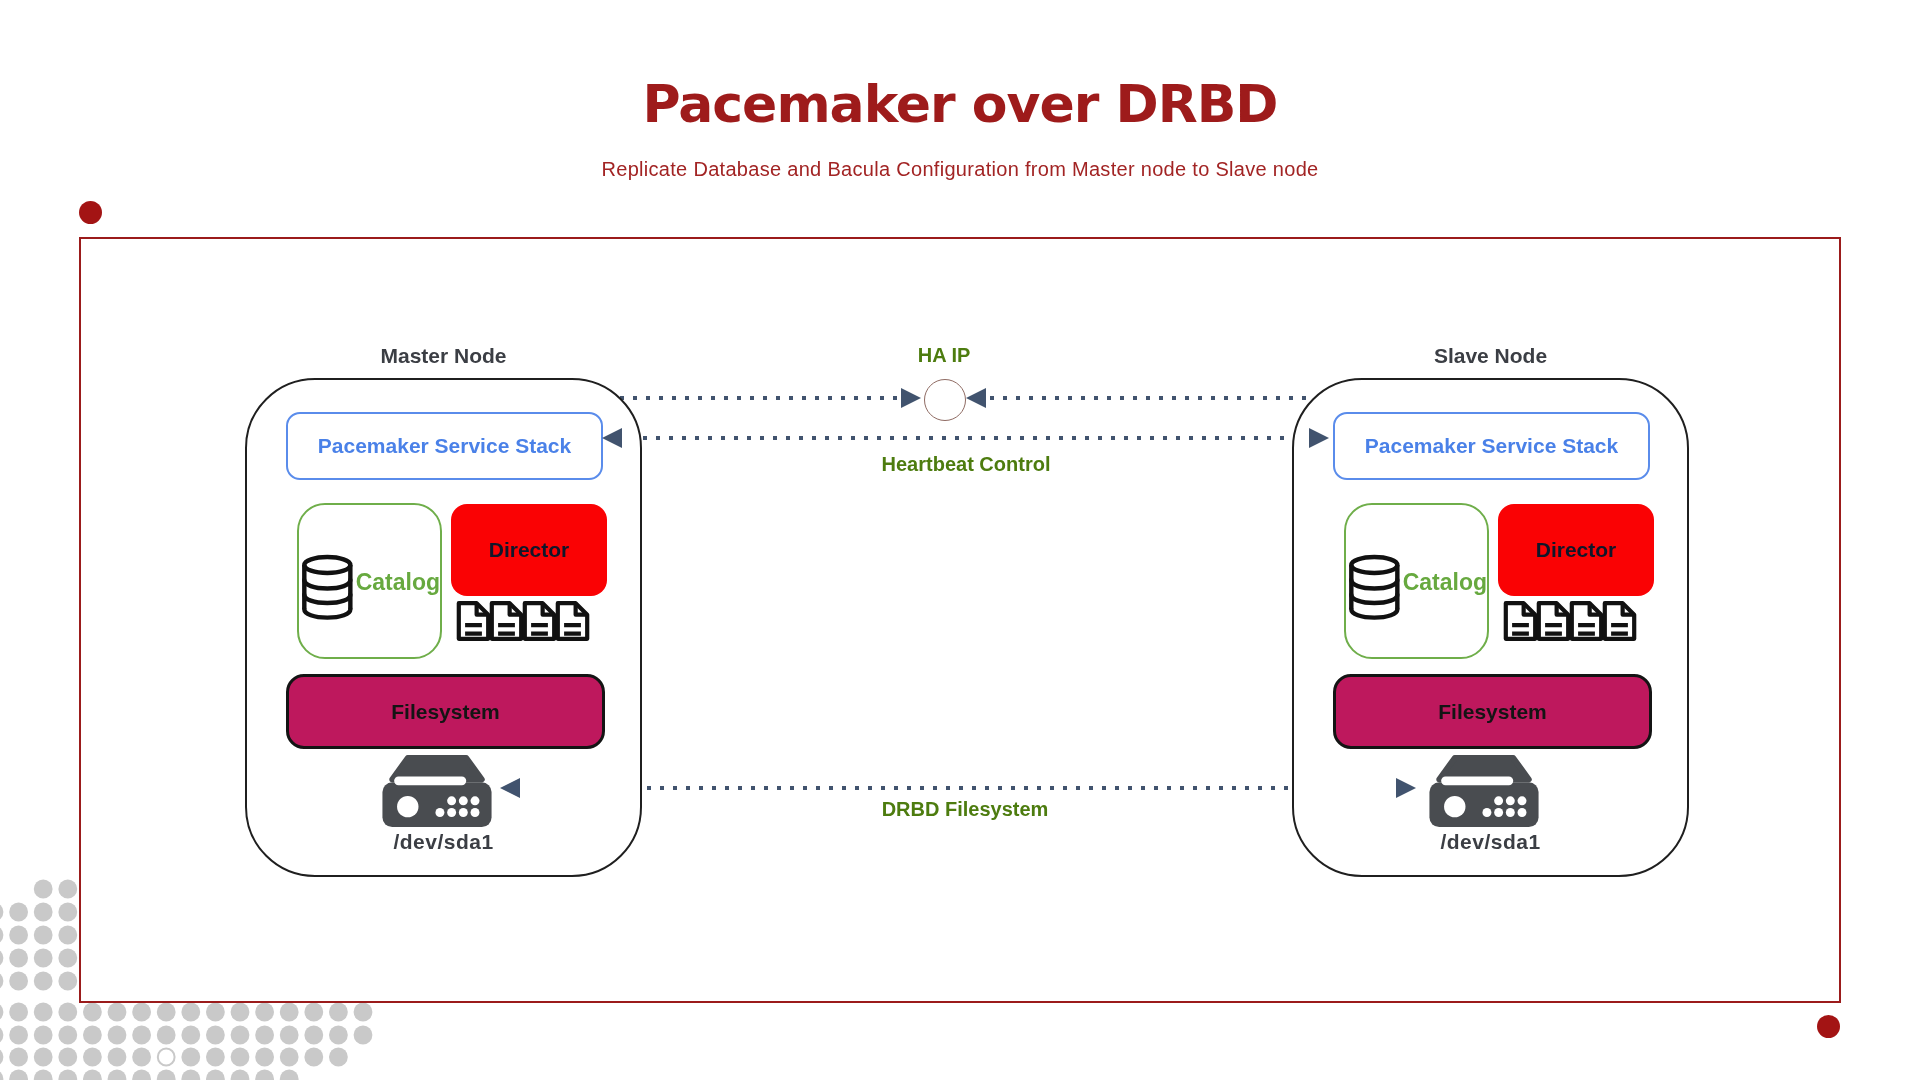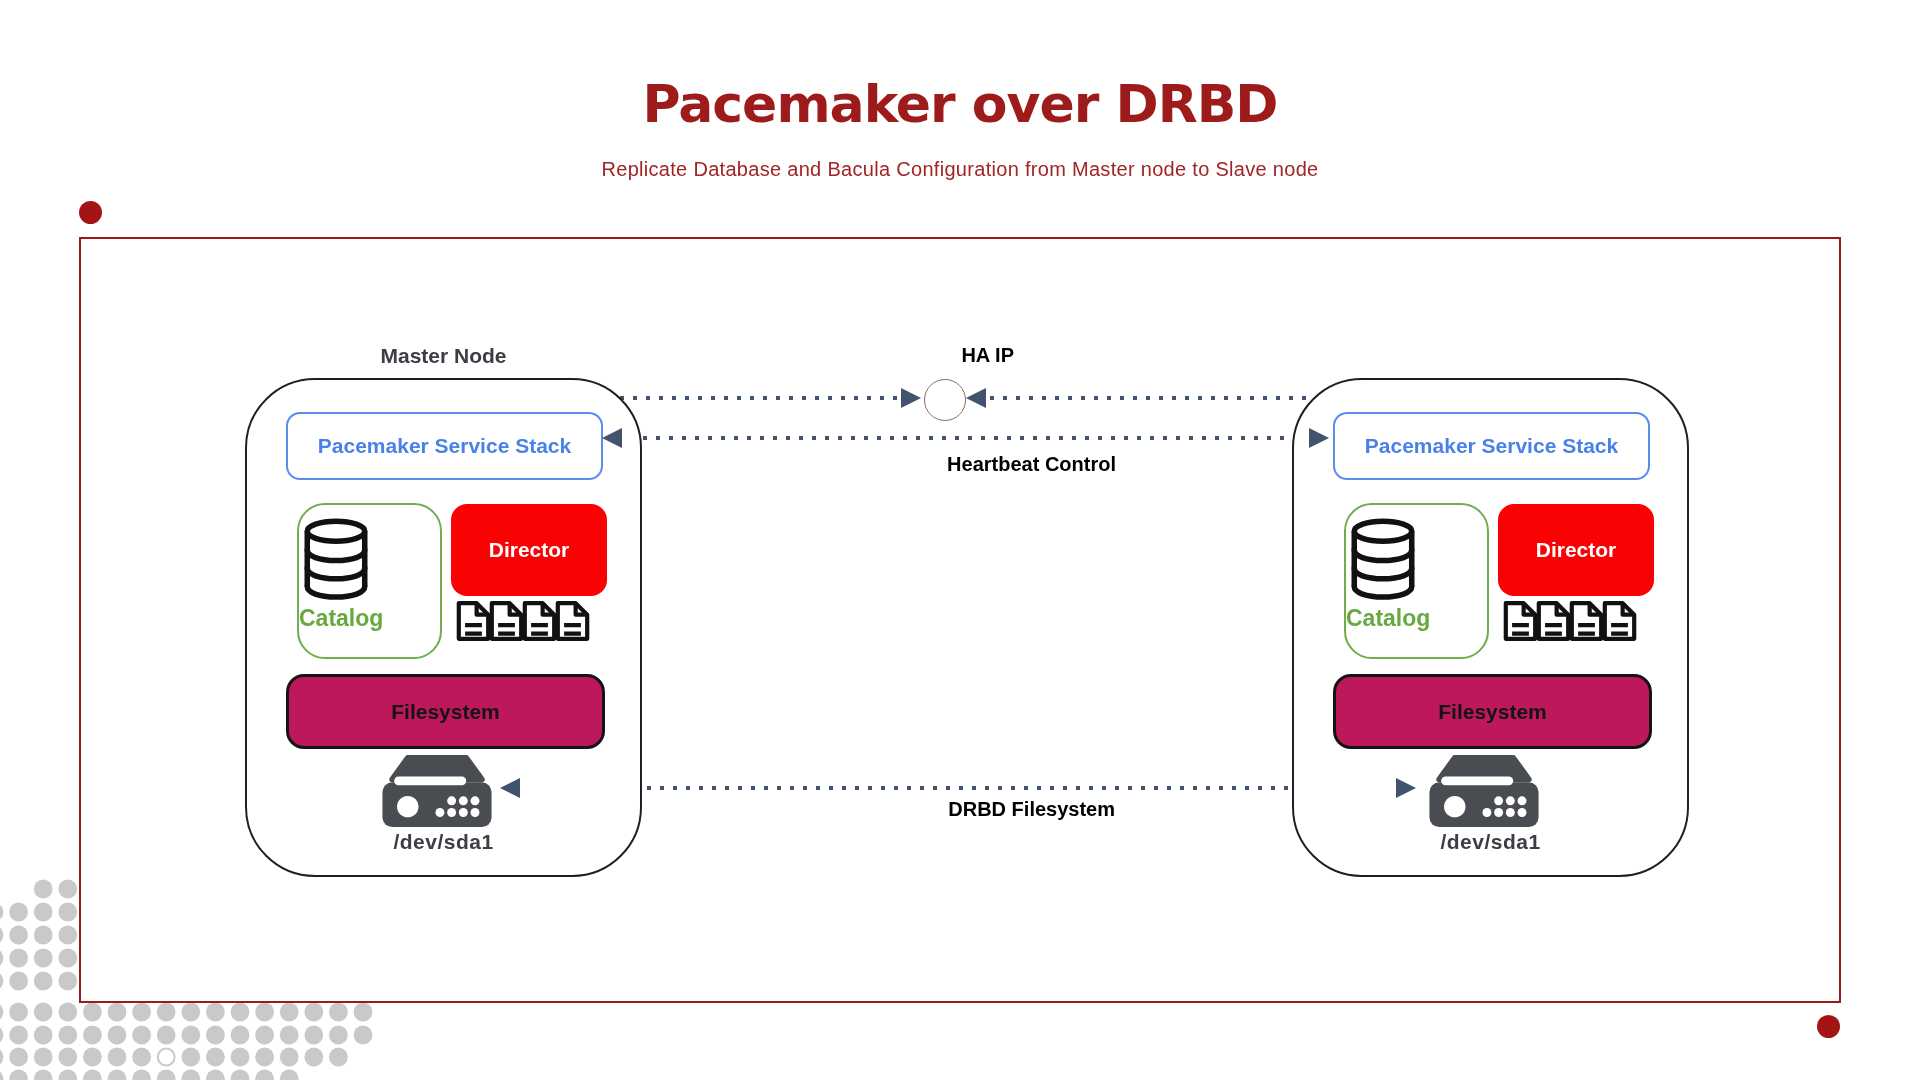--- a/index.html
+++ b/index.html
@@ -20,26 +20,26 @@
   
   .node{width:393px;height:495px;border:2px solid #1f1f1f;border-radius:70px;background:#fff;z-index:2;}
   .node--master{left:245px;top:378px;}
   .node--slave{left:1292px;top:378px;}
   .node-title{left:0;top:-36px;width:100%;text-align:center;font-weight:bold;
               font-size:21px;color:#3b3e44;}
   .pacemaker-box{left:39px;top:32px;width:313px;height:64px;border:2px solid #5a8ceb;
                  border-radius:14px;display:flex;align-items:center;justify-content:center;
                  font-weight:bold;font-size:21px;color:#4a81e8;background:#fff;}
   .catalog-box{left:50px;top:123px;width:141px;height:152px;border:2px solid #6fae4a;
-               border-radius:28px;display:flex;flex-direction:column;align-items:flex-start;background:#fff;}
+               border-radius:28px;display:flex;flex-direction:row;align-items:center;background:#fff;}
   .catalog-box svg{margin-top:13px;}
   .catalog-label{margin-top:3px;font-weight:bold;font-size:23px;color:#67a93f;}
   .director-box{left:204px;top:124px;width:156px;height:92px;background:#fa0204;border-radius:16px;
                 display:flex;align-items:center;justify-content:center;
-                font-weight:bold;font-size:21px;color:#ffffff;}
+                font-weight:bold;font-size:21px;color:#0f172a;}
   .docs-row{left:208px;top:220px;display:flex;}
   .docs-row svg{margin-left:-4px;}
   .docs-row svg:first-child{margin-left:0;}
   .filesystem-box{left:39px;top:294px;width:313px;height:69px;border:3px solid #141414;
                   border-radius:18px;display:flex;align-items:center;justify-content:center;
                   font-weight:bold;font-size:21px;color:#141414;background:#be185d;}
   .disk{left:50%;top:375px;transform:translateX(calc(-50% - 7px));}
   .device-label{left:0;top:450px;width:100%;text-align:center;font-weight:bold;
                 font-size:21px;color:#3b3e44;letter-spacing:.5px;}
   
@@ -53,21 +53,21 @@
   .arrow--right{border-left:20px solid #41536e;}
   .arrow--left{border-right:20px solid #41536e;}
   #haip-arrow-l{left:901px;top:388px;}
   #haip-arrow-r{left:966px;top:388px;}
   #hb-arrow-l{left:602px;top:428px;}
   #hb-arrow-r{left:1309px;top:428px;}
   #drbd-arrow-l{left:500px;top:778px;}
   #drbd-arrow-r{left:1396px;top:778px;}
   #haip-circle{left:924px;top:379px;width:40px;height:40px;border-radius:50%;
                border:1.5px solid #8f6b63;background:#fff;z-index:3;}
-  .conn-label{font-weight:bold;font-size:20px;color:#000000;text-align:right;z-index:2;}
+  .conn-label{font-weight:bold;font-size:20px;color:#4d7c0f;text-align:center;z-index:2;}
   #haip-label{left:874px;top:344px;width:140px;}
   #hb-label{left:816px;top:453px;width:300px;}
   #drbd-label{left:815px;top:798px;width:300px;}
 </style>
 </head>
 <body>
 
 <div class="abs" id="page-title">Pacemaker over DRBD</div>
 <div class="abs" id="page-subtitle">Replicate Database and Bacula Configuration from Master node to Slave node</div>
 
@@ -208,20 +208,21 @@
       <circle cx="99" cy="47" r="4.6" fill="#fff"></circle>
     <circle cx="63" cy="59" r="4.6" fill="#fff"></circle>
       <circle cx="75" cy="59" r="4.6" fill="#fff"></circle>
       <circle cx="87" cy="59" r="4.6" fill="#fff"></circle>
       <circle cx="99" cy="59" r="4.6" fill="#fff"></circle>
   </svg>
   <div class="abs device-label">/dev/sda1</div>
 </div>
 
 <div class="abs node node--slave">
+  <div class="abs node-title">Slave Node</div>
   <div class="abs pacemaker-box">
     <span>Pacemaker Service Stack</span>
   </div>
   <div class="abs catalog-box">
     <svg width="74" height="84" viewBox="0 0 64 76">
       <ellipse cx="32" cy="12" rx="26" ry="9" fill="none" stroke="#111" stroke-width="5"></ellipse>
       <path d="M6 12 V62 M58 12 V62" fill="none" stroke="#111" stroke-width="5"></path>
       <path d="M6 29 C6 34.5 17 38.5 32 38.5 C47 38.5 58 34.5 58 29" fill="none" stroke="#111" stroke-width="5" stroke-linecap="round"></path>
       <path d="M6 45.5 C6 51 17 55 32 55 C47 55 58 51 58 45.5" fill="none" stroke="#111" stroke-width="5" stroke-linecap="round"></path>
       <path d="M6 62 C6 67.5 17 71.5 32 71.5 C47 71.5 58 67.5 58 62" fill="none" stroke="#111" stroke-width="5" stroke-linecap="round"></path>

